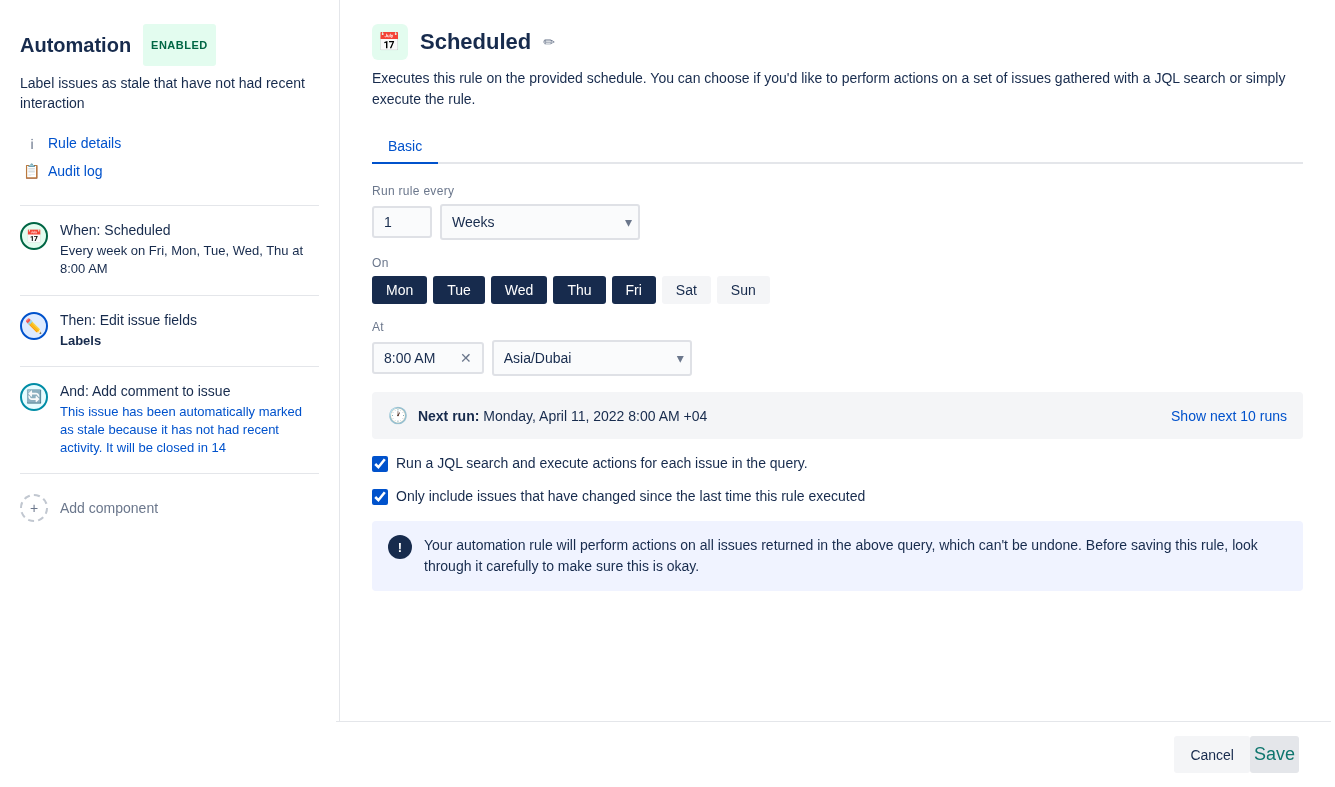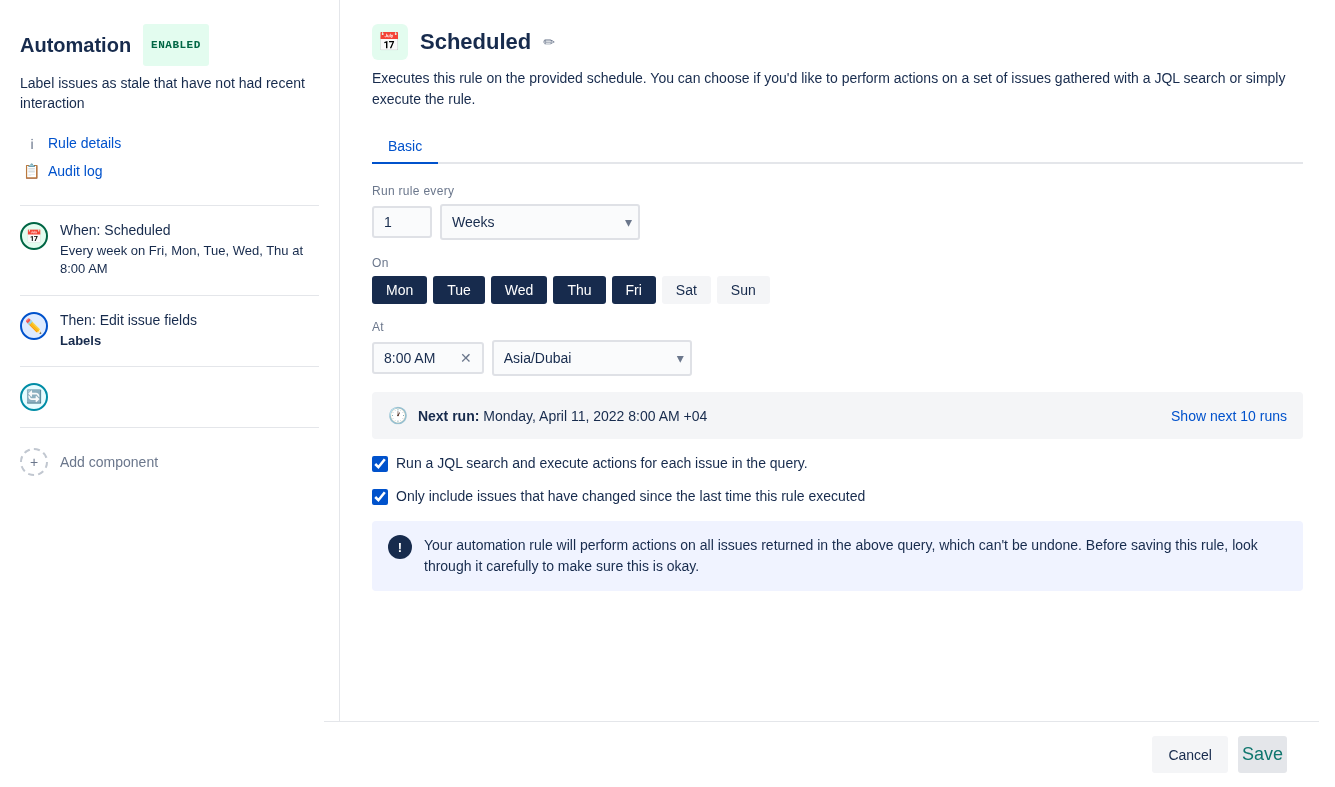--- a/index.html
+++ b/index.html
@@ -2,21 +2,21 @@
 <html><head>
   <meta charset="utf-8">
   <style>
     * { box-sizing: border-box; margin: 0; padding: 0; }
     body { font-family: -apple-system, BlinkMacSystemFont, 'Segoe UI', sans-serif; font-size: 14px; color: #172b4d; background: #fff; display: flex; height: 787px; overflow: hidden; }
 
     
     .sidebar { width: 340px; min-width: 340px; padding: 24px 20px; border-right: 1px solid #e4e6ea; overflow-y: auto; }
     .sidebar-header { display: flex; align-items: center; gap: 12px; margin-bottom: 8px; }
     .sidebar-title { font-size: 20px; font-weight: 700; color: #172b4d; }
-    .enabled-badge { background: #e3fcef; color: #006644; font-size: 11px; font-weight: 700; padding: 15px 8px; border-radius: 3px; letter-spacing: 0.5px; font-family: Liberation Mono, monospace; }
+    .enabled-badge { background: #e3fcef; color: #006644; font-size: 11px; font-weight: 700; padding: 15px 8px; border-radius: 3px; letter-spacing: 0.5px; }
     .sidebar-subtitle { font-size: 14px; color: #172b4d; margin-bottom: 16px; font-weight: 400; line-height: 1.4; }
     .sidebar-nav { margin-bottom: 20px; }
     .sidebar-nav-item { display: flex; align-items: center; gap: 8px; padding: 6px 4px; color: #0052cc; font-size: 14px; cursor: pointer; }
     .nav-icon { width: 16px; height: 16px; display: inline-flex; align-items: center; justify-content: center; color: #6b778c; }
     .divider { border: none; border-top: 1px solid #e4e6ea; margin: 16px 0; }
 
     
     .step { display: flex; gap: 12px; margin-bottom: 16px; align-items: flex-start; }
     .step-icon { width: 28px; height: 28px; min-width: 28px; border-radius: 50%; display: flex; align-items: center; justify-content: center; font-size: 13px; }
     .step-icon.green { background: #e3fcef; color: #006644; border: 2px solid #006644; }
@@ -81,21 +81,21 @@
     .jql-actions { display: flex; align-items: center; gap: 0; margin-top: 6px; margin-bottom: 12px; }
     .jql-action-btn { display: flex; align-items: center; gap: 5px; color: #0052cc; font-size: 13px; cursor: pointer; margin-right: 16px; }
     .validate-btn { margin-left: auto; display: flex; align-items: center; gap: 5px; color: #0052cc; font-size: 13px; cursor: pointer; }
 
     
     .warning-box { background: #f0f3ff; border-radius: 4px; padding: 14px 16px; display: flex; gap: 12px; align-items: flex-start; margin-top: 8px; }
     .warning-icon { width: 24px; height: 24px; min-width: 24px; background: #172b4d; border-radius: 50%; display: flex; align-items: center; justify-content: center; color: #fff; font-weight: 700; font-size: 13px; }
     .warning-text { font-size: 14px; color: #172b4d; line-height: 1.5; }
 
     
-    .footer { position: fixed; bottom: 0; right: 16px; width: calc(100% - 340px); background: #fff; border-top: 1px solid #e4e6ea; padding: 14px 32px; display: flex; justify-content: flex-end; gap: 10px; }
+    .footer { position: fixed; bottom: 0; right: 4px; width: calc(100% - 340px); background: #fff; border-top: 1px solid #e4e6ea; padding: 14px 32px; display: flex; justify-content: flex-end; }
     .btn-cancel { padding: 8px 16px; border-radius: 3px; border: none; background: #f4f5f7; color: #172b4d; font-size: 14px; cursor: pointer; font-weight: 500; }
     .btn-save { padding: 8px 4px; border-radius: 3px; border: none; background: #e4e6ea; color: #0f766e; font-size: 18px; cursor: not-allowed; font-weight: 500; }
 
     .clock-icon { font-size: 16px; }
   </style>
 </head>
 <body>
 
 <div class="sidebar">
   <div class="sidebar-header">
@@ -132,20 +132,24 @@
     <div class="step-content">
       <div class="step-label">Then: Edit issue fields</div>
       <div class="step-detail"><strong>Labels</strong></div>
     </div>
   </div>
 
   <hr class="divider">
 
   <div class="step">
     <div class="step-icon teal" style="font-size:13px;">🔄</div>
+    <div class="step-content">
+      <div class="step-label">And: Add comment to issue</div>
+      <div class="step-detail" style="color:#0052cc;">This issue has been automatically marked as stale because it has not had recent activity. It will be closed in 14</div>
+    </div>
   </div>
 
   <hr class="divider">
 
   <div class="add-component">
     <div class="circle">+</div>
     <span>Add component</span>
   </div>
 </div>
 

